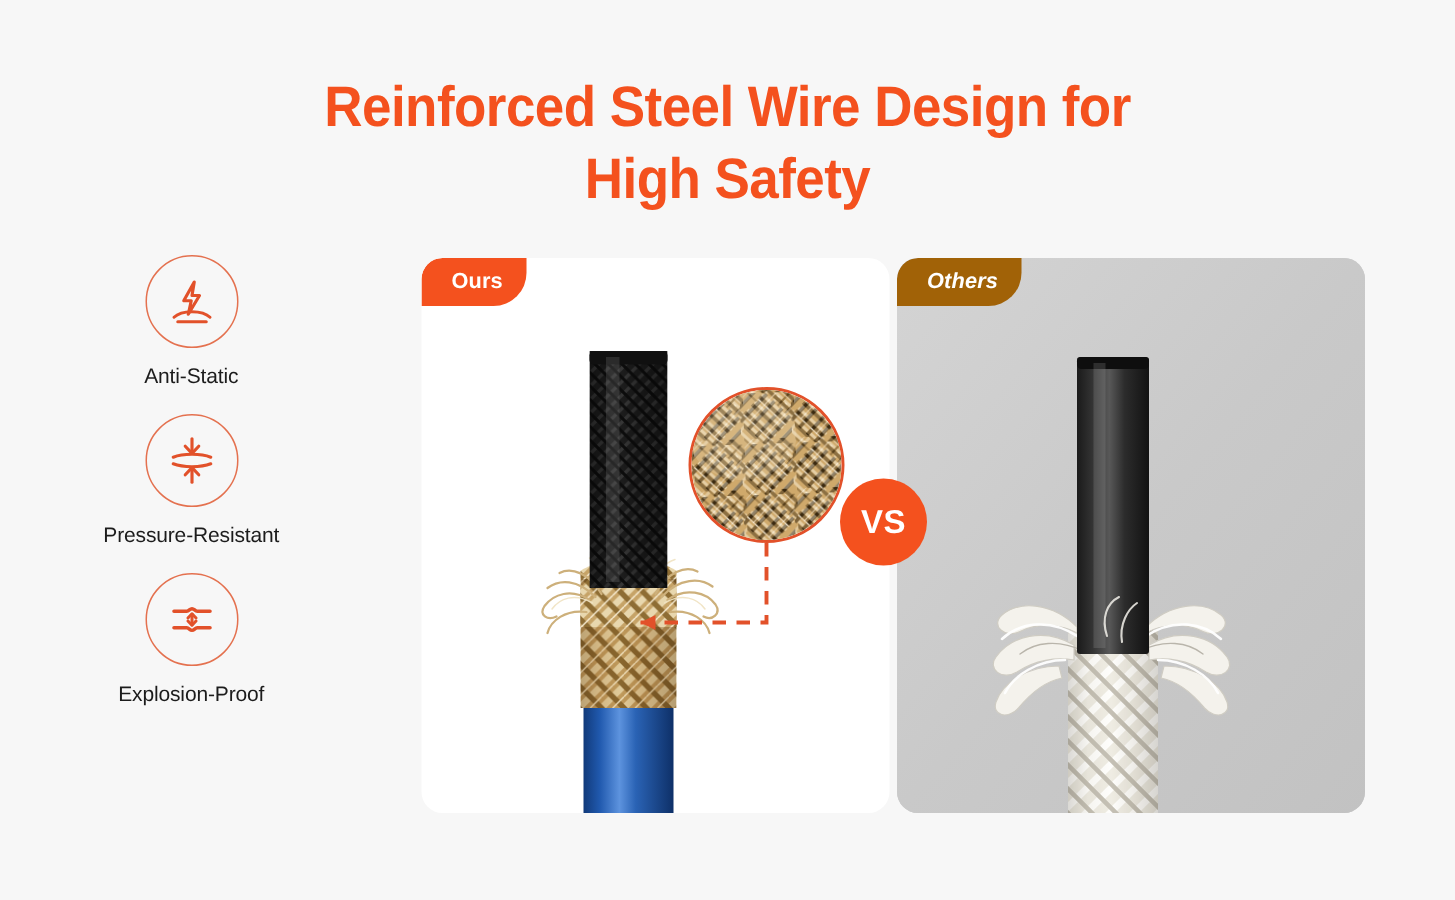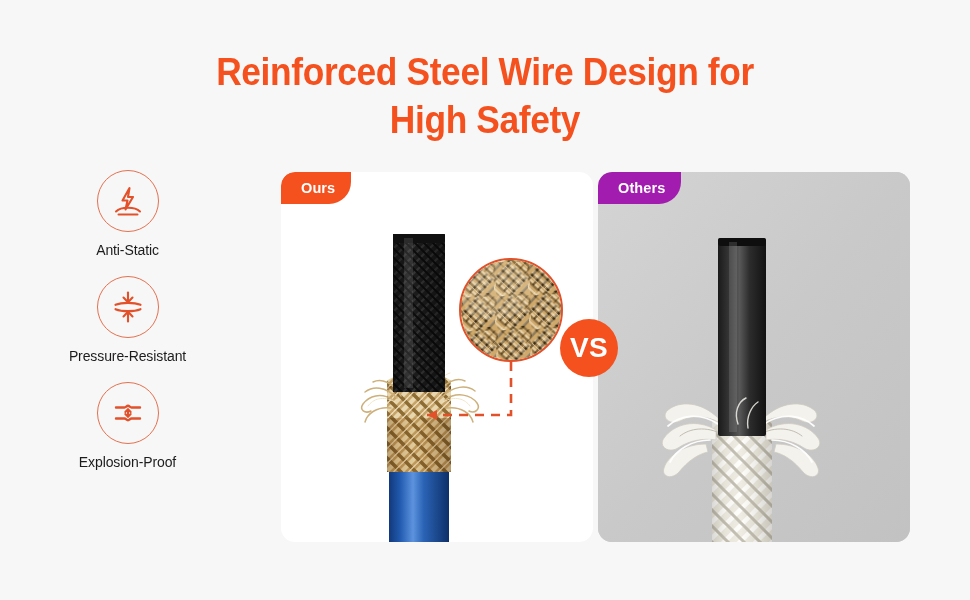--- a/index.html
+++ b/index.html
@@ -87,39 +87,39 @@
     padding: 0 16px 0 20px;
     display: flex;
     align-items: center;
     color: #ffffff;
     font-size: 14.5px;
     font-weight: 700;
     border-radius: 14px 0 22px 0;
     letter-spacing: 0.1px;
   }
   .badge-ours { background: #f4511e; }
-  .badge-others { background: #a21caf; }
+  .badge-others { background: #a16207; font-style: italic; }
 
   
   .cable-stage { position: absolute; inset: 0; }
 
   
   .vs-circle {
     position: absolute;
     left: 293px;
     top: 147px;
     width: 58px;
     height: 58px;
     border-radius: 50%;
     background: #f4511e;
     color: #fff;
     display: flex;
     align-items: center;
     justify-content: center;
-    font-size: 28px;
+    font-size: 22px;
     font-weight: 700;
     letter-spacing: 0.3px;
     z-index: 12;
   }
 
   
   .magnifier {
     position: absolute;
     left: 178px;
     top: 86px;

